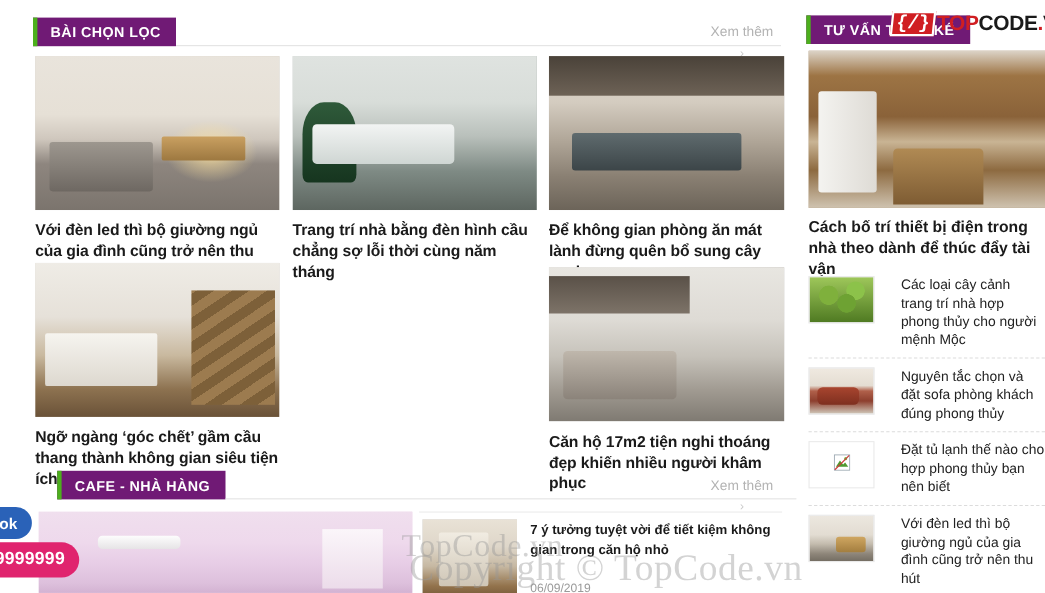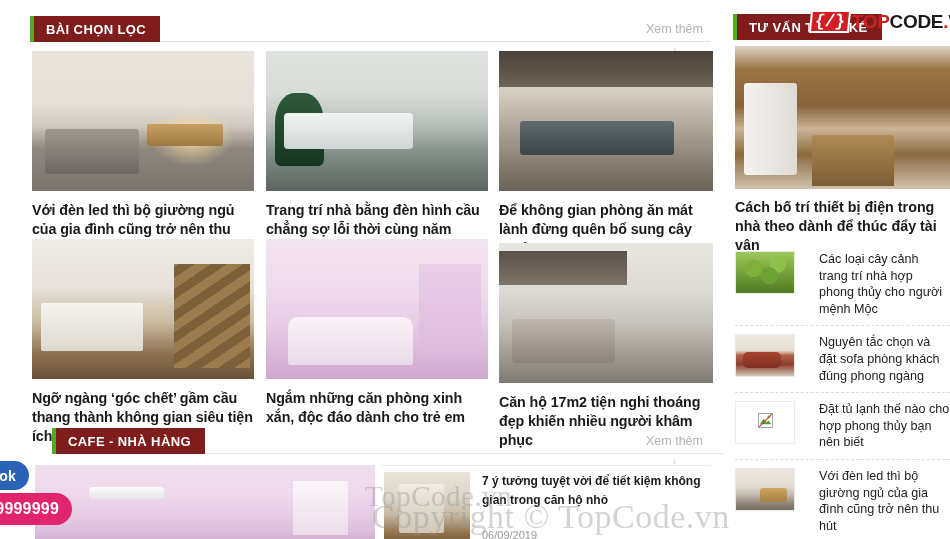--- a/index.html
+++ b/index.html
@@ -11,21 +11,21 @@
   }
   #page { position: relative; width: 950px; height: 539px; background:#fff; }
 
   
   .sec-head {
     position: absolute;
     display: flex;
     align-items: center;
   }
   .sec-tag {
-    background: #7f1d1d;
+    background: #701a75;
     color: #ffffff;
     font-weight: bold;
     letter-spacing: .4px;
     display: flex;
     align-items: center;
     height: 26px;
     padding: 0 14px 0 12px;
     border-left: 4px solid #4caf1d;
     font-size: 13px;
     white-space: nowrap;
@@ -339,26 +339,20 @@
     <div class="title">Để không gian phòng ăn mát lành đừng quên bổ sung cây xanh</div>
   </div>
 
   <div class="card" style="left:32px; top:239px; width:222px;">
     <div class="thumb">
         <div class="img ph-stair"></div>
       </div>
     <div class="title">Ngỡ ngàng ‘góc chết’ gầm cầu thang thành không gian siêu tiện ích</div>
   </div>
 
-  <div class="card" style="left:266px; top:239px; width:222px;">
-    <div class="thumb">
-        <div class="img ph-pinkkid"></div>
-      </div>
-    <div class="title">Ngắm những căn phòng xinh xắn, độc đáo dành cho trẻ em</div>
-  </div>
 
   <div class="card" style="left:499px; top:243px; width:214px;">
     <div class="thumb">
         <div class="img ph-smallapt"></div>
       </div>
     <div class="title">Căn hộ 17m2 tiện nghi thoáng đẹp khiến nhiều người khâm phục</div>
   </div>
 
   <div class="sec-head" style="left:52px; top:428px; width:672px;">
     <div class="sec-tag">CAFE - NHÀ HÀNG</div>
@@ -412,21 +406,21 @@
         <div class="rc-thumb">
             <div class="img ph-plants"></div>
           </div>
         <div class="rc-title">Các loại cây cảnh trang trí nhà hợp phong thủy cho người mệnh Mộc</div>
       </div>
 
       <div class="rc-item">
         <div class="rc-thumb">
             <div class="img ph-sofa"></div>
           </div>
-        <div class="rc-title">Nguyên tắc chọn và đặt sofa phòng khách đúng phong ngàng</div>
+        <div class="rc-title">Nguyên tắc chọn và đặt sofa phòng khách đúng phong thủy</div>
       </div>
 
       <div class="rc-item">
         <div class="rc-thumb broken">
           <span>
             <svg viewBox="0 0 16 16" xmlns="http://www.w3.org/2000/svg">
               <rect x="0.5" y="0.5" width="15" height="15" fill="#ffffff" stroke="#9aa7b0"></rect>
               <path d="M2 12 L6 6 L9 10 L11 8 L14 12 Z" fill="#4e9a2f"></path>
               <circle cx="11.5" cy="4.2" r="1.5" fill="#6fbf45"></circle>
               <path d="M1 15 L15 1" stroke="#cc3b3b" stroke-width="1.2"></path>

